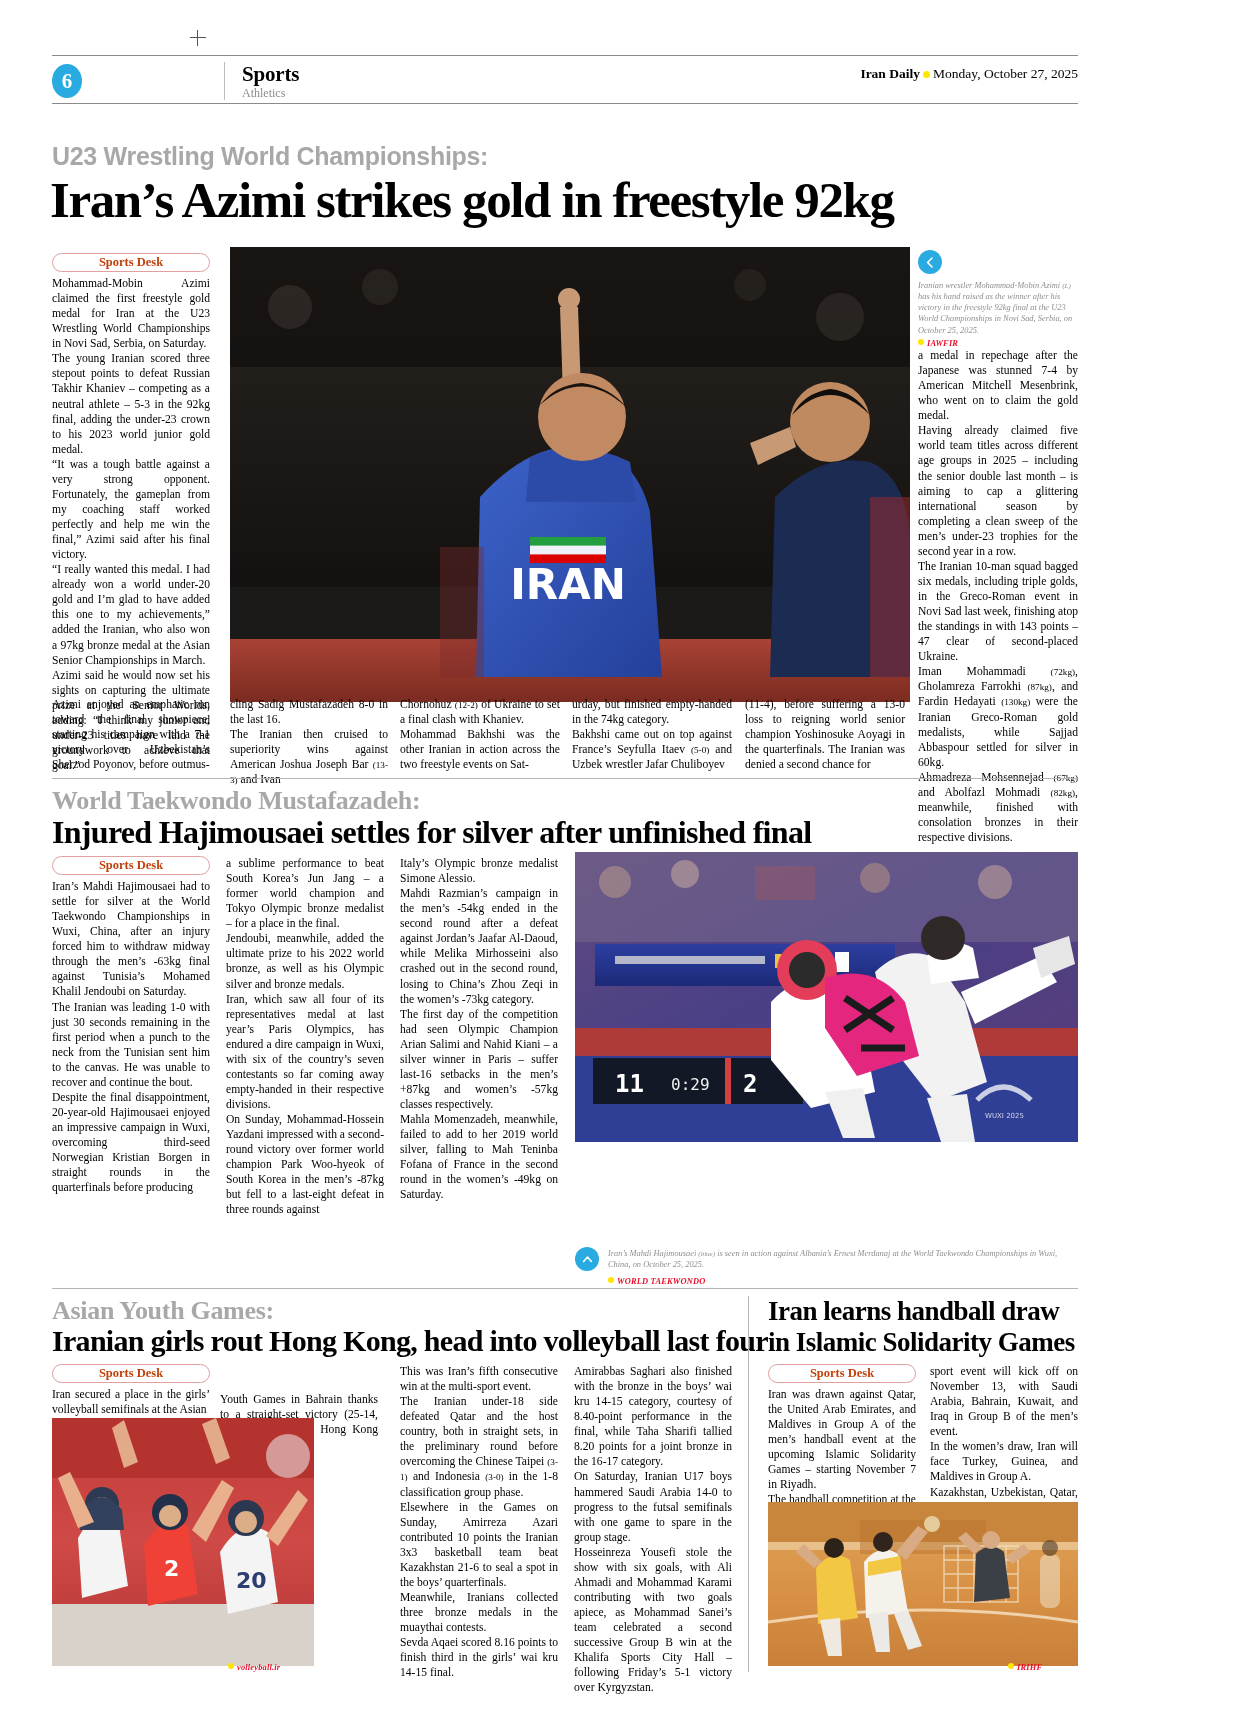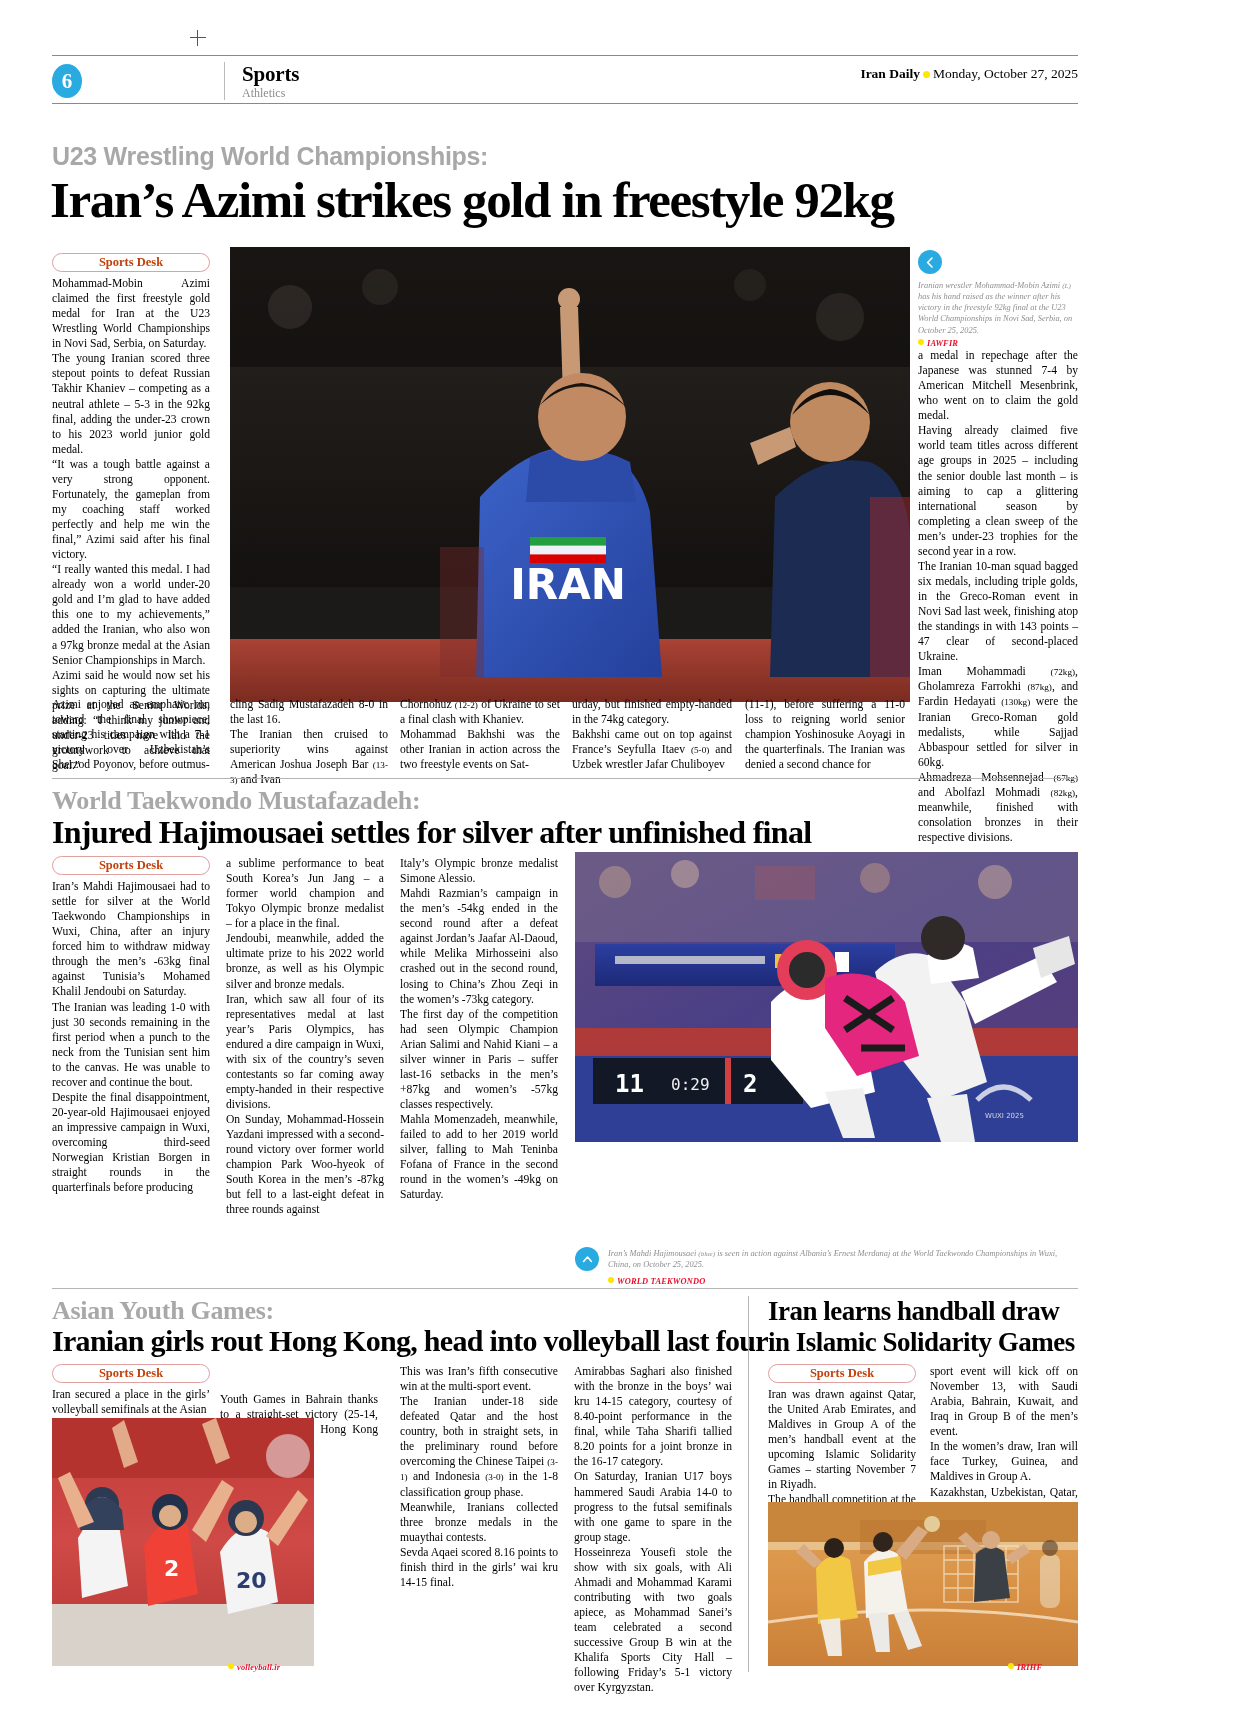--- a/index.html
+++ b/index.html
@@ -178,21 +178,21 @@
       <p>The Iranian then cruised to superiority wins against American Joshua Joseph Bar <span class="sm">(13-3)</span> and Ivan</p>
     </div>
   <div class="col" style="left:400px; top:697px; width:160px;">
       <p>Chornohuz <span class="sm">(12-2)</span> of Ukraine to set a final clash with Khaniev.</p>
       <p>Mohammad Bakhshi was the other Iranian in action across the two freestyle events on Sat-</p>
     </div>
   <div class="col" style="left:572px; top:697px; width:160px;">
       <p>urday, but finished empty-handed in the 74kg category.</p>
       <p>Bakhshi came out on top against France’s Seyfulla Itaev <span class="sm">(5-0)</span> and Uzbek wrestler Jafar Chuliboyev</p>
     </div>
-  <div class="col" style="left:745px; top:697px; width:160px;">(11-1), before suffering a 11-0 loss to reigning world senior champion Yoshinosuke Aoyagi in the quarterfinals. The Iranian was denied a second chance for</div>
+  <div class="col" style="left:745px; top:697px; width:160px;">(11-4), before suffering a 13-0 loss to reigning world senior champion Yoshinosuke Aoyagi in the quarterfinals. The Iranian was denied a second chance for</div>
 
   <div class="hr" style="left:52px; top:778px; width:1026px;"></div>
 
   <div class="kicker serifk" style="position:absolute; left:52px; top:786px;">World Taekwondo Mustafazadeh:</div>
   <div style="position:absolute; left:52px; top:814px; font-size:32px; font-weight:bold; letter-spacing:-0.7px;">Injured Hajimousaei settles for silver after unfinished final</div>
 
   <div class="deskbox" style="position:absolute; left:52px; top:856px; width:158px;">Sports Desk</div>
 
   <div class="col" style="left:52px; top:879px; width:158px;">
       <p>Iran’s Mahdi Hajimousaei had to settle for silver at the World Taekwondo Championships in Wuxi, China, after an injury forced him to withdraw midway through the men’s -63kg final against Tunisia’s Mohamed Khalil Jendoubi on Saturday.</p>
@@ -294,20 +294,21 @@
   <div class="kicker serifk" style="position:absolute; left:52px; top:1296px;">Asian Youth Games:</div>
   <div style="position:absolute; left:52px; top:1324px; font-size:30px; font-weight:bold; letter-spacing:-0.7px;">Iranian girls rout Hong Kong, head into volleyball last four</div>
 
   <div class="deskbox" style="position:absolute; left:52px; top:1364px; width:158px;">Sports Desk</div>
 
   <div class="col" style="left:52px; top:1387px; width:158px;">Iran secured a place in the girls’ volleyball semifinals at the Asian</div>
   <div class="col" style="left:220px; top:1364px; width:158px;margin-top:28px;">Youth Games in Bahrain thanks to a straight-set victory (25-14, 25-13, 25-18) over Hong Kong on Sunday.</div>
   <div class="col" style="left:400px; top:1364px; width:158px;">
       <p>This was Iran’s fifth consecutive win at the multi-sport event.</p>
       <p>The Iranian under-18 side defeated Qatar and the host country, both in straight sets, in the preliminary round before overcoming the Chinese Taipei <span class="sm">(3-1)</span> and Indonesia <span class="sm">(3-0)</span> in the 1-8 classification group phase.</p>
+      <p>Elsewhere in the Games on Sunday, Amirreza Azari contributed 10 points the Iranian 3x3 basketball team beat Kazakhstan 21-6 to seal a spot in the boys’ quarterfinals.</p>
       <p>Meanwhile, Iranians collected three bronze medals in the muaythai contests.</p>
       <p>Sevda Aqaei scored 8.16 points to finish third in the girls’ wai kru 14-15 final.</p>
     </div>
   <div class="col" style="left:574px; top:1364px; width:158px;">
       <p>Amirabbas Saghari also finished with the bronze in the boys’ wai kru 14-15 category, courtesy of 8.40-point performance in the final, while Taha Sharifi tallied 8.20 points for a joint bronze in the 16-17 category.</p>
       <p>On Saturday, Iranian U17 boys hammered Saudi Arabia 14-0 to progress to the futsal semifinals with one game to spare in the group stage.</p>
       <p>Hosseinreza Yousefi stole the show with six goals, with Ali Ahmadi and Mohammad Karami contributing with two goals apiece, as Mohammad Sanei’s team celebrated a second successive Group B win at the Khalifa Sports City Hall – following Friday’s 5-1 victory over Kyrgyzstan.</p>
     </div>
 
   <div class="photo" style="left:52px; top:1418px; width:262px; height:248px;">

